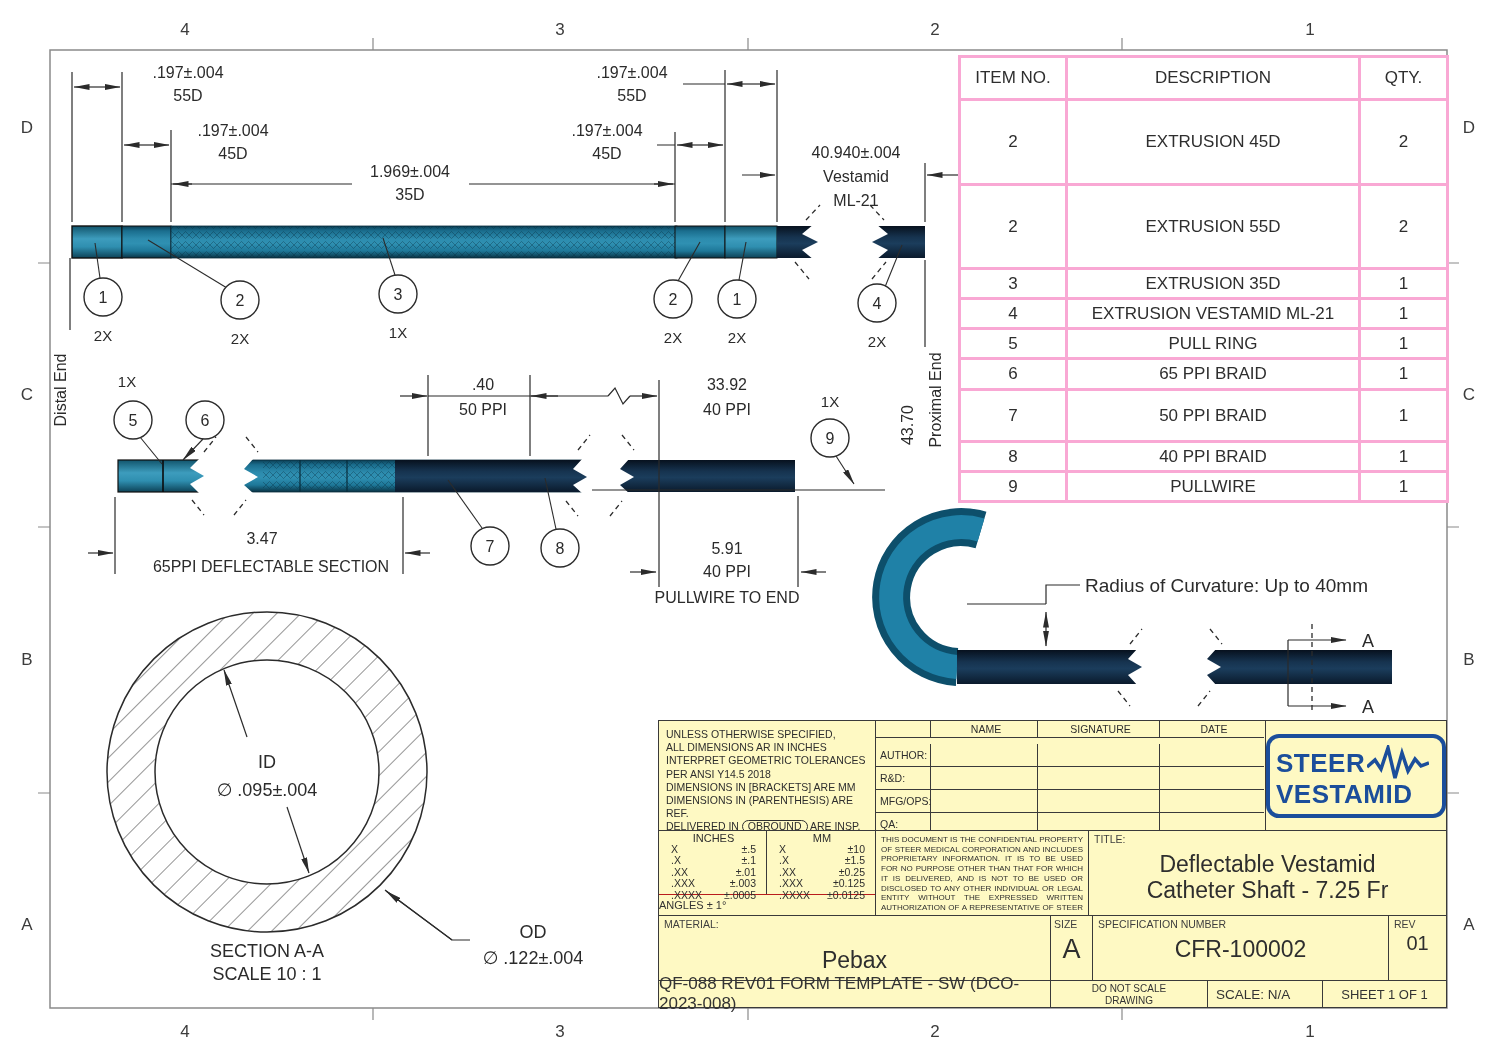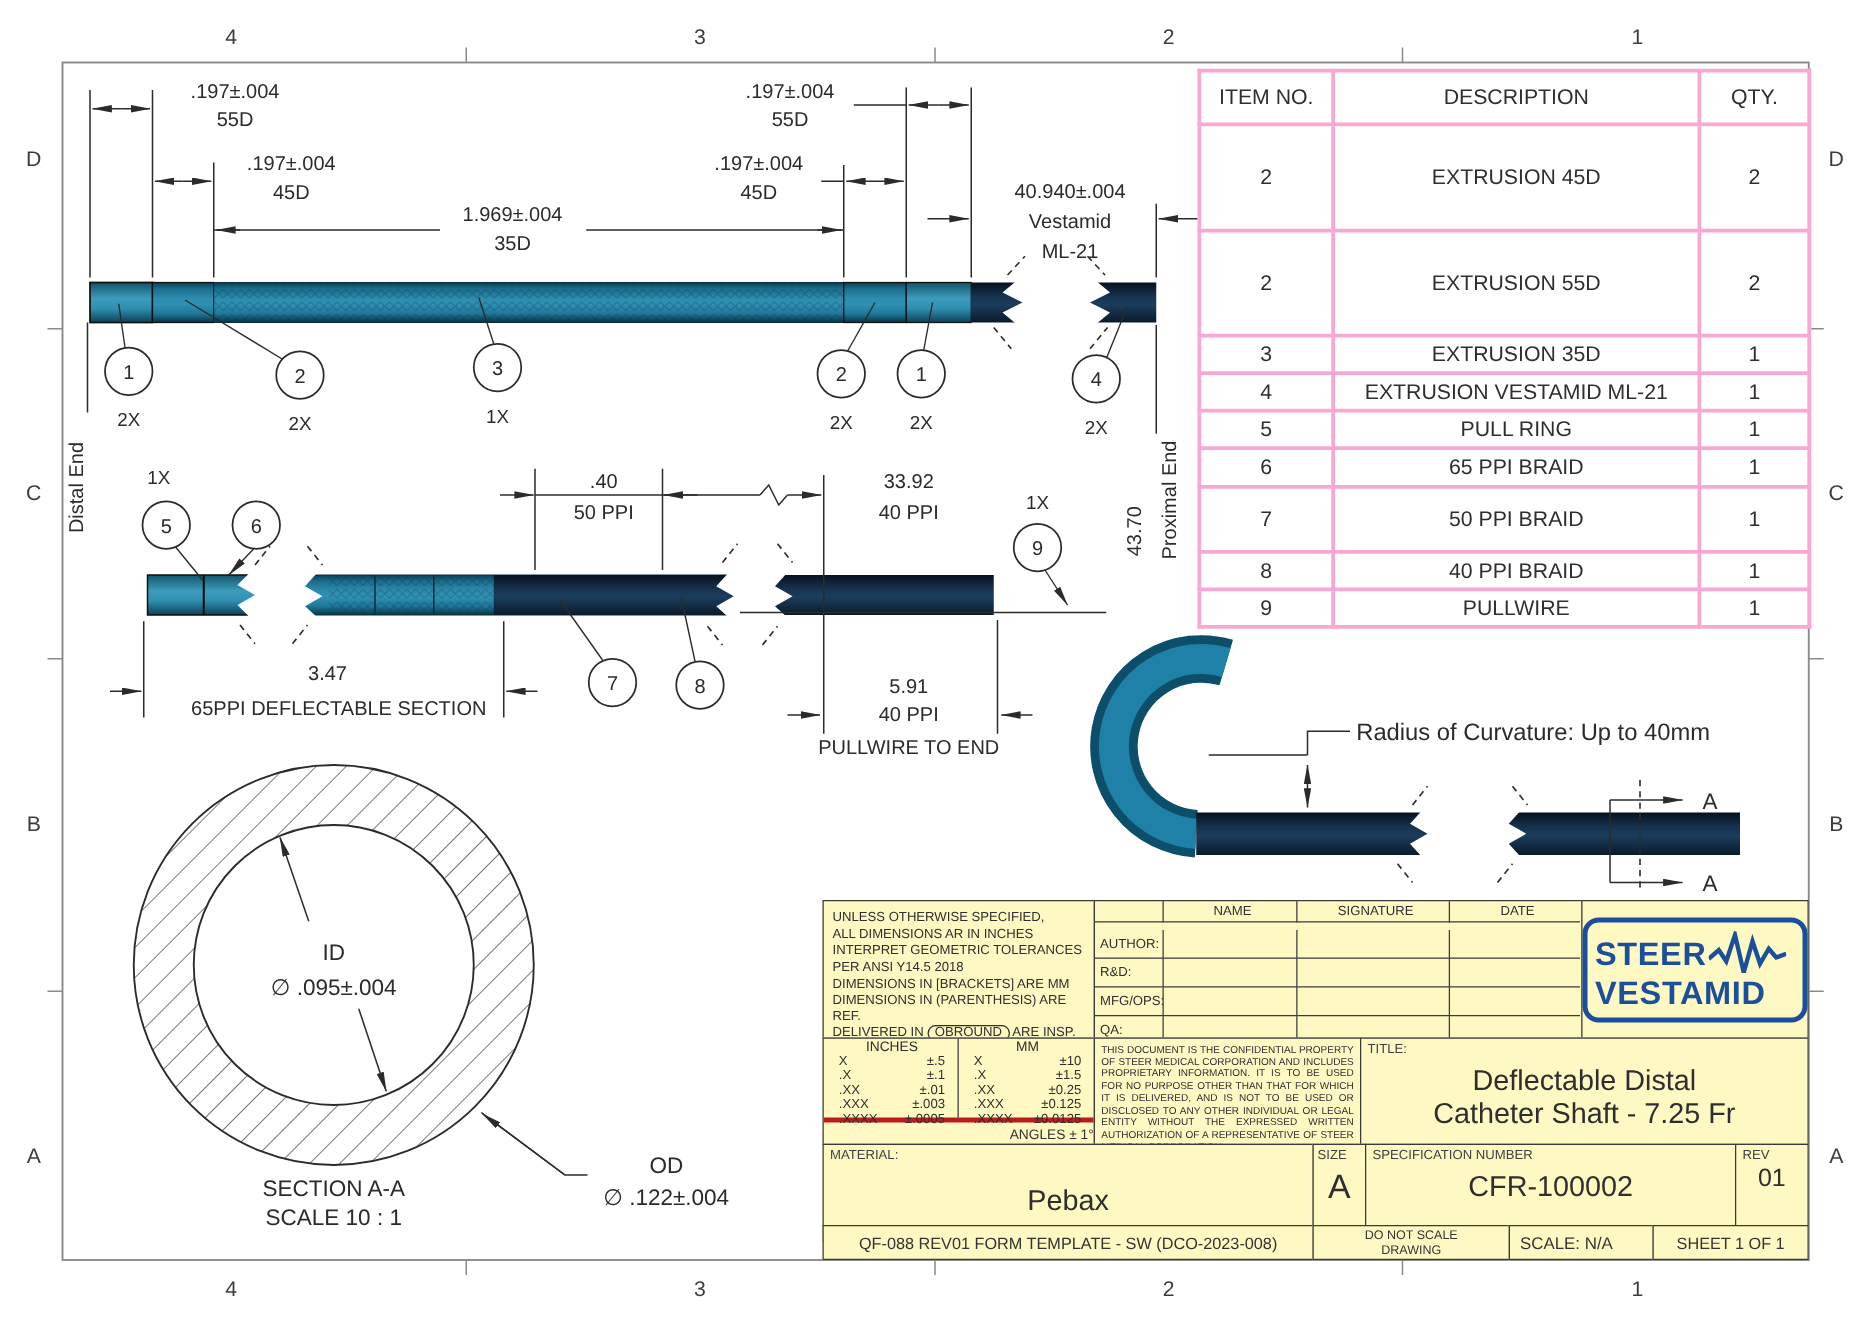--- a/index.html
+++ b/index.html
@@ -18,21 +18,21 @@
   .obround{border:1px solid #2e2e2e;border-radius:9px;padding:0 5px;display:inline-block;line-height:11px;}
   .sigrid{display:grid;grid-template-columns:55px 107px 122px 104px;grid-auto-rows:23px;}
   .sigrid .h{height:17px;line-height:17px;text-align:center;font-size:10.5px;}
   .sigrid div{border-right:1px solid #3a3a3a;border-bottom:1px solid #3a3a3a;font-size:10.5px;line-height:23px;padding-left:4px;box-sizing:border-box;color:#2e2e2e;}
   .sigrid div:nth-child(4n){border-right:none;}
   .tolcols{display:flex;height:63px;}
   .tolcol{width:50%;box-sizing:border-box;padding:1px 10px 0 12px;font-size:10.5px;color:#2e2e2e;}
   .tolcol.first{border-right:1px solid #3a3a3a;}
   .tolhead{text-align:center;font-size:11px;margin-bottom:0px;}
   .tolrow{display:flex;justify-content:space-between;line-height:11.4px;}
-  .angles{border-top:4px solid #b91c1c;text-align:right;font-size:11px;line-height:20px;height:20px;}
+  .angles{border-top:1px solid #b91c1c;text-align:left;font-size:11px;line-height:20px;height:20px;}
   .conf{font-size:8px;line-height:9.7px;padding:4px 5px;color:#2e2e2e;text-align:justify;}
   .titlebig{font-size:23px;line-height:26px;text-align:center;color:#2e2e2e;margin-top:6px;}
   .centerbig{text-align:center;color:#2e2e2e;}
   
   .logobox{border:4px solid #1b4e9b;border-radius:13px;width:160px;height:72px;display:flex;flex-direction:column;justify-content:center;padding:2px 6px;}
   .logoline{display:flex;align-items:center;color:#1b4e9b;font-weight:bold;font-size:26px;letter-spacing:0.5px;line-height:26px;}
   
   svg text{font-family:"Liberation Sans",sans-serif;fill:#2b2b2b;}
   .dtxt{font-size:16px;text-anchor:middle;}
   .qty{font-size:15px;text-anchor:middle;}
@@ -458,21 +458,21 @@
     </div>
     <div class="angles">ANGLES  ± 1°</div>
   </div>
 
   <div class="cell" style="left:875px;top:830px;width:214px;height:86px">
     <div class="conf">THIS DOCUMENT IS THE CONFIDENTIAL PROPERTY OF STEER MEDICAL CORPORATION AND INCLUDES PROPRIETARY INFORMATION. IT IS TO BE USED FOR NO PURPOSE OTHER THAN THAT FOR WHICH IT IS DELIVERED, AND IS NOT TO BE USED OR DISCLOSED TO ANY OTHER INDIVIDUAL OR LEGAL ENTITY WITHOUT THE EXPRESSED WRITTEN AUTHORIZATION OF A REPRESENTATIVE OF STEER MEDICAL CORPORATION.</div>
   </div>
 
   <div class="cell" style="left:1088px;top:830px;width:359px;height:86px">
     <div class="lbl">TITLE:</div>
-    <div class="titlebig">Deflectable Distal</div>
+    <div class="titlebig">Deflectable Vestamid</div>
     <div class="titlebig" style="margin-top:0">Catheter Shaft - 7.25 Fr</div>
   </div>
 
   <div class="cell" style="left:658px;top:915px;width:393px;height:79px">
     <div class="lbl">MATERIAL:</div>
     <div class="centerbig" style="font-size:23px;margin-top:17px">Pebax</div>
   </div>
 
   <div class="cell" style="left:1050px;top:915px;width:43px;height:66px">
     <div class="lbl" style="padding-left:3px">SIZE</div>
@@ -483,21 +483,21 @@
     <div class="lbl">SPECIFICATION NUMBER</div>
     <div class="centerbig" style="font-size:23px;margin-top:6px">CFR-100002</div>
   </div>
 
   <div class="cell" style="left:1388px;top:915px;width:59px;height:66px">
     <div class="lbl">REV</div>
     <div class="centerbig" style="font-size:20px;margin-top:2px">01</div>
   </div>
 
   <div class="cell" style="left:658px;top:980px;width:393px;height:28px;display:flex;align-items:center;justify-content:center">
-    <span style="font-size:13px">QF-088 REV01 FORM TEMPLATE - SW (DCO-2023-008)</span>
+    <span style="font-size:17px">QF-088 REV01 FORM TEMPLATE - SW (DCO-2023-008)</span>
   </div>
 
   <div class="cell" style="left:1050px;top:980px;width:158px;height:28px;text-align:center;font-size:10px;line-height:12px;padding-top:2px">
     <div>DO NOT SCALE</div>
     <div>DRAWING</div>
   </div>
 
   <div class="cell" style="left:1207px;top:980px;width:116px;height:28px;display:flex;align-items:center;padding-left:8px">
     <span style="font-size:13.5px">SCALE:  N/A</span>
   </div>

